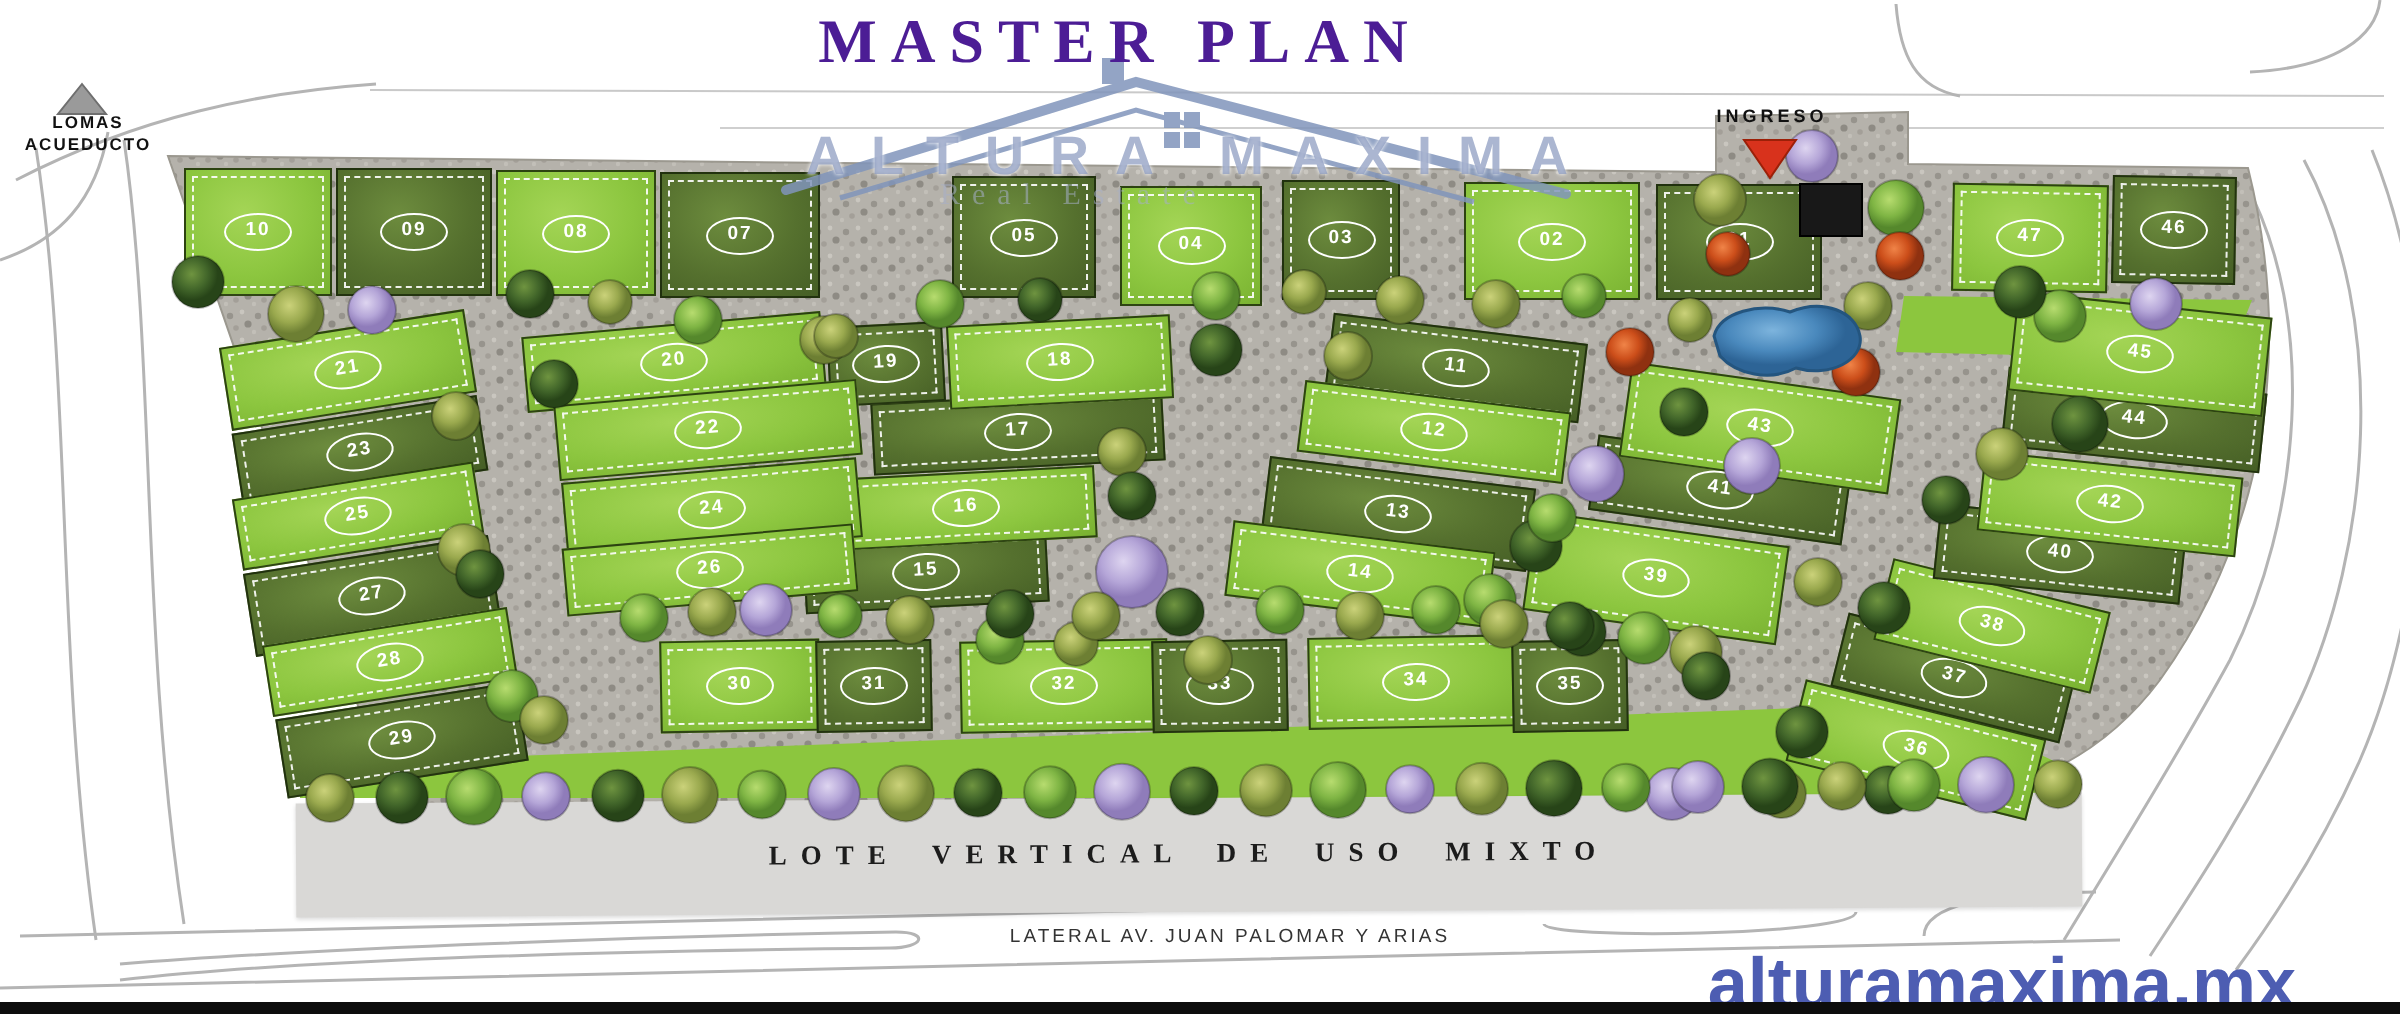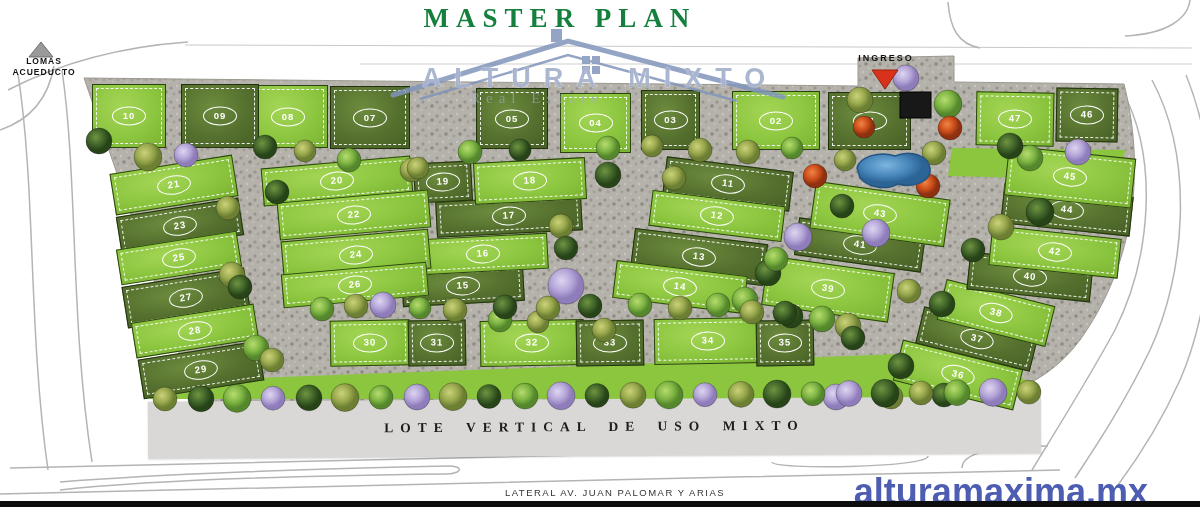--- a/index.html
+++ b/index.html
@@ -9,33 +9,33 @@
   #lots-layer{position:absolute;left:0;top:0;width:1200px;height:507px;}
   .lot{position:absolute;box-sizing:border-box;border:1px solid rgba(22,36,8,.8);}
   .lot.light{background:radial-gradient(ellipse at 40% 35%,#a4d556 0%,#8cc63f 55%,#79b131 100%);}
   .lot.dark{background:radial-gradient(ellipse at 40% 35%,#6d8c3e 0%,#55702e 55%,#455e25 100%);}
   .lot::after{content:"";position:absolute;inset:3px;border:1.5px dashed rgba(255,255,255,.9);pointer-events:none;}
   .badge{position:absolute;top:50%;left:50%;transform:translate(-50%,-50%);
          border:1.5px solid #fff;border-radius:50%;min-width:24px;height:17px;line-height:16px;
          padding:0 4px;text-align:center;color:#fff;font-size:9.5px;font-weight:bold;letter-spacing:1px;}
   .lbl{position:absolute;color:#111;}
   .title{left:360px;top:3px;width:400px;text-align:center;font-family:"Liberation Serif",serif;
-         font-weight:bold;font-size:27px;letter-spacing:7px;color:#15803d;}
+         font-weight:bold;font-size:31px;letter-spacing:7px;color:#4c1d95;}
   .watermark{left:385px;top:63px;width:430px;text-align:center;font-size:27px;letter-spacing:13px;
          color:rgba(139,154,191,.72);text-shadow:0 0 2px #fff;font-weight:bold;}
   .realestate{left:470px;top:90px;width:260px;text-align:left;font-family:"Liberation Serif",serif;
          font-size:15px;letter-spacing:6px;color:rgba(165,175,200,.55);}
   .lomas{left:0px;top:56px;width:88px;text-align:center;font-size:8.5px;font-weight:bold;letter-spacing:1px;line-height:11px;}
   .ingreso{left:840px;top:53px;width:92px;text-align:center;font-size:9px;font-weight:bold;letter-spacing:2px;}
   .strip{position:absolute;left:148px;top:399px;width:893px;height:57px;background:#d9d8d6;
          transform:rotate(-0.35deg);box-shadow:0 1px 2px rgba(0,0,0,.15);}
   .strip span{position:absolute;left:0;top:20px;width:100%;text-align:center;
          font-family:"Liberation Serif",serif;font-size:13.5px;font-weight:600;letter-spacing:7px;
          word-spacing:6px;color:#1c1c1c;}
-  .lateral{left:430px;top:463px;width:370px;text-align:center;font-size:9.5px;letter-spacing:1.5px;color:#333;margin-top:24px;}
+  .lateral{left:430px;top:463px;width:370px;text-align:center;font-size:9.5px;letter-spacing:1.5px;color:#333;}
   .siteurl{left:770px;top:471px;width:378px;text-align:right;font-size:36px;font-weight:700;
          color:#4d5db2;letter-spacing:0px;}
   .bottombar{position:absolute;left:0;top:501px;width:1200px;height:6px;background:#0d0d0d;}
 </style>
 </head>
 <body>
 
 <div class="stage">
 
   <svg class="layer" width="1200" height="507" viewBox="0 0 1200 507">
@@ -96,21 +96,21 @@
       </div>
       <div class="lot dark" style="left: 476px; top: 88px; width: 72px; height: 61px; transform: rotate(0deg);">
         <span class="badge">05</span>
       </div>
       <div class="lot dark" style="left: 330px; top: 86px; width: 80px; height: 63px; transform: rotate(0deg);">
         <span class="badge">07</span>
       </div>
       <div class="lot light" style="left: 248px; top: 85px; width: 80px; height: 63px; transform: rotate(0deg);">
         <span class="badge">08</span>
       </div>
-      <div class="lot dark" style="left: 168px; top: 84px; width: 78px; height: 64px; transform: rotate(0deg); margin-left: 13px;">
+      <div class="lot dark" style="left: 168px; top: 84px; width: 78px; height: 64px; transform: rotate(0deg);">
         <span class="badge">09</span>
       </div>
       <div class="lot light" style="left: 92px; top: 84px; width: 74px; height: 64px; transform: rotate(0deg);">
         <span class="badge">10</span>
       </div>
       <div class="lot dark" style="left: 664px; top: 164px; width: 128px; height: 40px; transform: rotate(7deg);">
         <span class="badge">11</span>
       </div>
       <div class="lot light" style="left: 650px; top: 198px; width: 134px; height: 36px; transform: rotate(7deg);">
         <span class="badge">12</span>
@@ -364,20 +364,20 @@
       <polyline points="420,99 568,55 737,101" stroke="#8195bb" stroke-width="2.5" fill="none"></polyline>
       <rect x="551" y="29" width="11" height="13" fill="#8195bb"></rect>
       <rect x="582" y="56" width="8" height="8" fill="#8195bb"></rect>
         <rect x="592" y="56" width="8" height="8" fill="#8195bb"></rect>
       <rect x="582" y="66" width="8" height="8" fill="#8195bb"></rect>
         <rect x="592" y="66" width="8" height="8" fill="#8195bb"></rect>
     </g>
   </svg>
 
   <div class="lbl title">MASTER PLAN</div>
-  <div class="lbl watermark">ALTURA MIXTO</div>
+  <div class="lbl watermark">ALTURA MAXIMA</div>
   <div class="lbl realestate">Real Estate</div>
   <div class="lbl lomas">LOMAS ACUEDUCTO</div>
   <div class="lbl ingreso">INGRESO</div>
   <div class="lbl lateral">LATERAL AV. JUAN PALOMAR Y ARIAS</div>
   <div class="lbl siteurl">alturamaxima.mx</div>
   <div class="bottombar"></div>
 </div>
 
 </body></html>

